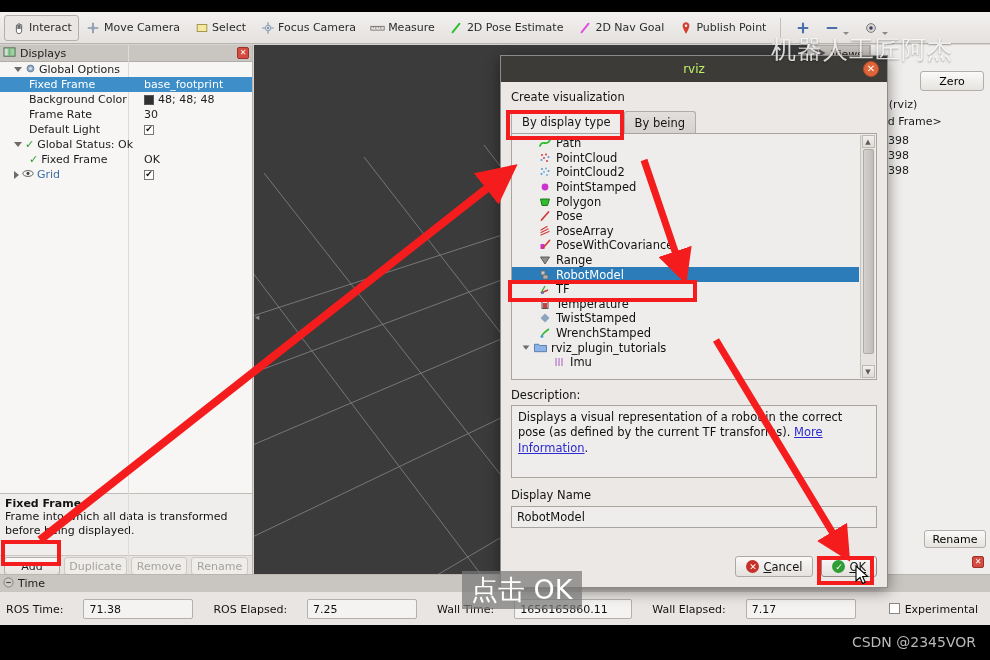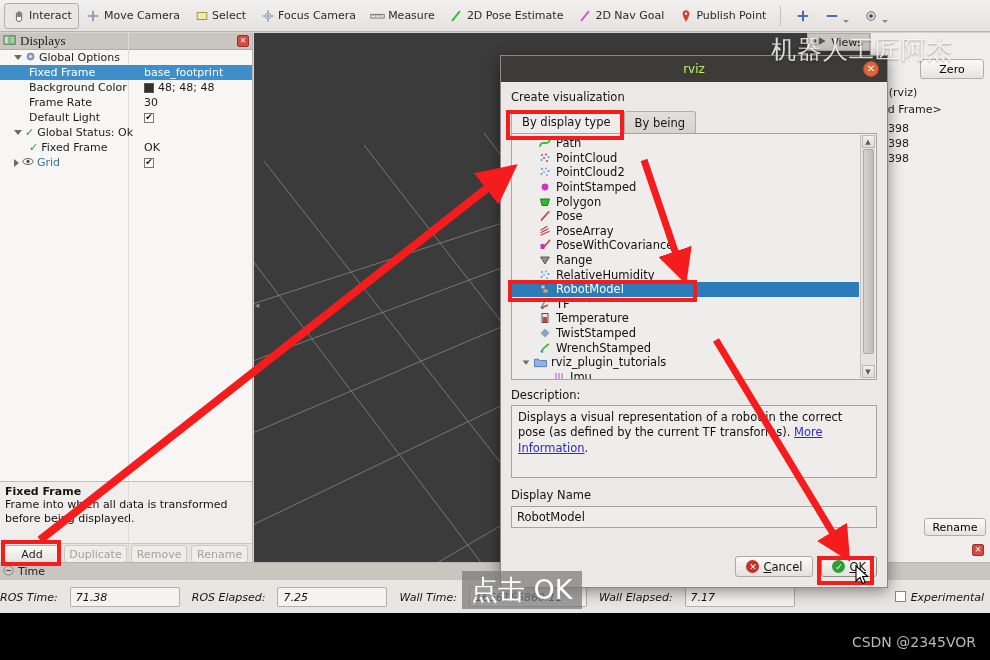--- a/index.html
+++ b/index.html
@@ -10,21 +10,21 @@
     font-family: "DejaVu Sans", "Liberation Sans", sans-serif;
     overflow: hidden;
   }
   #root {
     position: relative;
     width: 990px; height: 660px;
     background: #000;
   }
   
   #app {
-    position: absolute; left: 0; top: 0;
+    position: absolute; left: 0; top: 12px;
     width: 990px; height: 613px;
     background: #d6d3d0;
     overflow: hidden;
   }
   
   #toolbar {
     position: absolute; left: 0; top: 0;
     width: 990px; height: 32px;
     background: linear-gradient(#f3f1f0, #e4e1de);
     border-bottom: 1px solid #b7b3b0;
@@ -60,21 +60,21 @@
     width: 253px; height: 529px;
     background: #f0eeec;
     border-right: 1px solid #b9b5b1;
   }
   #displays-header {
     height: 17px; background: #c9c5c1;
     display: flex; align-items: center; padding: 0 3px;
     border-bottom: 1px solid #b0aca8;
   }
   #displays-header .title {
-    font-size: 13px; color: #1d1d1d; margin-left: 4px; flex: 1; font-family: Liberation Serif, serif;
+    font-size: 11px; color: #1d1d1d; margin-left: 4px; flex: 1;
   }
   .panel-close {
     width: 12px; height: 12px; border-radius: 2px;
     background: #d64b3f; border: 1px solid #9c332a;
     display:flex;align-items:center;justify-content:center;
     color:#fff; font-size: 8px; line-height: 1;
   }
   #prop-tree {
     background: #ffffff;
     height: 432px; overflow: hidden;
@@ -184,21 +184,21 @@
     width: 990px; height: 51px;
     background: #e8e5e2;
     border-top: 1px solid #b9b5b1;
   }
   #time-header {
     height: 17px; background: #c9c5c1;
     display:flex; align-items:center; gap:4px; padding-left:3px;
     font-size:11px; color:#1d1d1d;
   }
   #time-row {
-    display: flex; align-items: center; height: 34px; padding: 0 0; gap: 12px; font-style: italic;
+    display: flex; align-items: center; height: 34px; padding: 0 6px; gap: 20px;
   }
   #time-row label { font-size: 11px; color: #141414; white-space: nowrap;}
   .tfield {
     height: 20px; background: #f4f3f2;
     border: 1px solid #b4b0ac; border-radius: 2px;
     font-size: 11px; color: #111; padding: 0 5px;
     display:flex;align-items:center;
   }
   #experimental-wrap {
     margin-left: auto; display:flex; align-items:flex-start; gap:5px;
@@ -725,33 +725,20 @@
             <span>PoseWithCovariance</span>
           </div>
           <div class="litem">
             <span class="licon">
                 <svg width="12" height="12" viewBox="0 0 12 12">
                   <path d="M1.5 3 L10.5 3 L6 10 Z" fill="#8d8d8d" stroke="#5c5c5c" stroke-width="1"></path>
                 </svg>
               </span>
             <span>Range</span>
           </div>
-          <div class="litem">
-            <span class="licon">
-                <svg width="12" height="12" viewBox="0 0 12 12">
-                  <circle cx="3" cy="3" r="1" fill="#4a9bd8"></circle>
-                  <circle cx="7" cy="2.5" r="1" fill="#6fb0e0"></circle>
-                  <circle cx="9.5" cy="5" r="1" fill="#4a9bd8"></circle>
-                  <circle cx="5" cy="6" r="1" fill="#6fb0e0"></circle>
-                  <circle cx="2.5" cy="8" r="1" fill="#4a9bd8"></circle>
-                  <circle cx="8" cy="9" r="1" fill="#6fb0e0"></circle>
-                </svg>
-              </span>
-            <span>RelativeHumidity</span>
-          </div>
           <div class="litem sel">
             <span class="licon">
                 <svg width="12" height="12" viewBox="0 0 12 12">
                   <rect x="2" y="2" width="4" height="4" fill="#c7c7c7" stroke="#666" stroke-width="0.8"></rect>
                   <rect x="4" y="6" width="5" height="4" fill="#b0b0b0" stroke="#666" stroke-width="0.8"></rect>
                 </svg>
               </span>
             <span>RobotModel</span>
           </div>
           <div class="litem">

